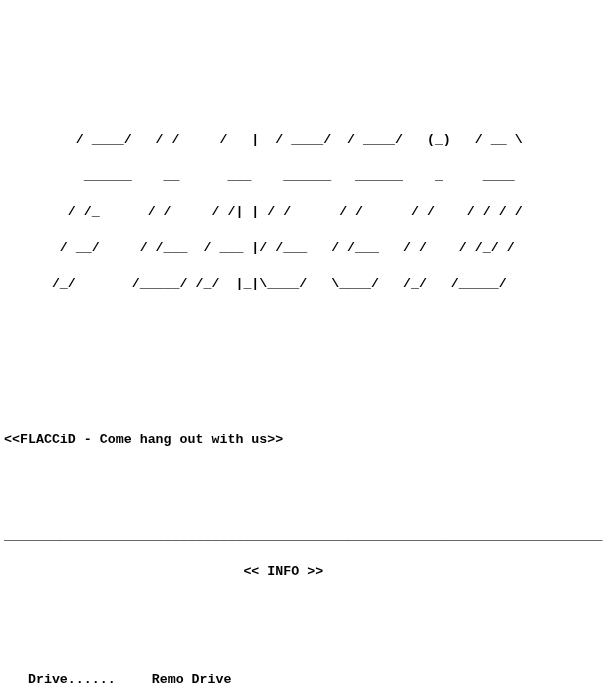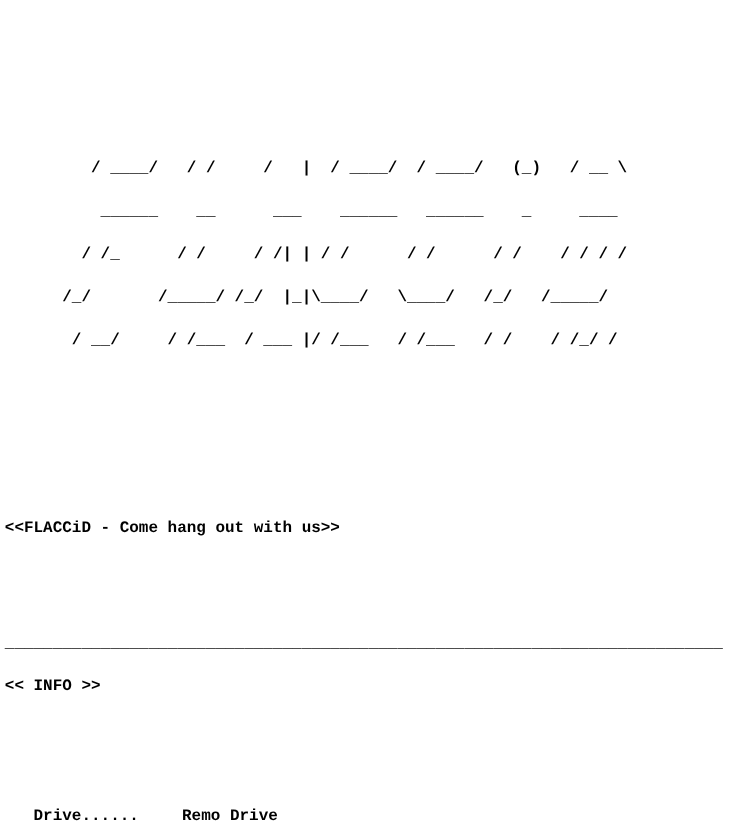--- a/index.html
+++ b/index.html
@@ -13,37 +13,37 @@
     font-weight: bold;
     font-size: 13.3px;
     line-height: 12px;
     color: #000000;
     white-space: pre;
     padding: 2px 0 0 4px;
   }
   .line { height: 12px; }
   .logo-line { margin-left: 6ch; }
   .tagline-line { width: 66ch; text-align: left; }
-  .header-line { width: 70ch; text-align: left; }
+  .header-line { width: 70ch; text-align: center; }
   .indent { margin-left: 3ch; }
   .info-value { margin-left: 1ch; padding-left: 28px; }
 </style>
 </head>
 <body>
 
 <div class="nfo">
   <div class="line"></div>
   <div class="line"></div>
 
   <div>
     <div class="line logo-line">   / ____/   / /     /   |  / ____/  / ____/   (_)   / __ \</div>
     <div class="line logo-line">    ______    __      ___    ______   ______    _     ____ </div>
     <div class="line logo-line">  / /_      / /     / /| | / /      / /      / /    / / / /</div>
+    <div class="line logo-line"> / __/     / /___  / ___ |/ /___   / /___   / /    / /_/ / </div>
     <div class="line logo-line">/_/       /_____/ /_/  |_|\____/   \____/   /_/   /_____/  </div>
-    <div class="line logo-line"> / __/     / /___  / ___ |/ /___   / /___   / /    / /_/ / </div>
   </div>
 
   <div class="line"></div>
   <div class="line"></div>
 
   <div class="line tagline-line">&lt;&lt;FLACCiD - Come hang out with us&gt;&gt;</div>
 
   <div class="line"></div>
 
   <div class="line">___________________________________________________________________________</div>

